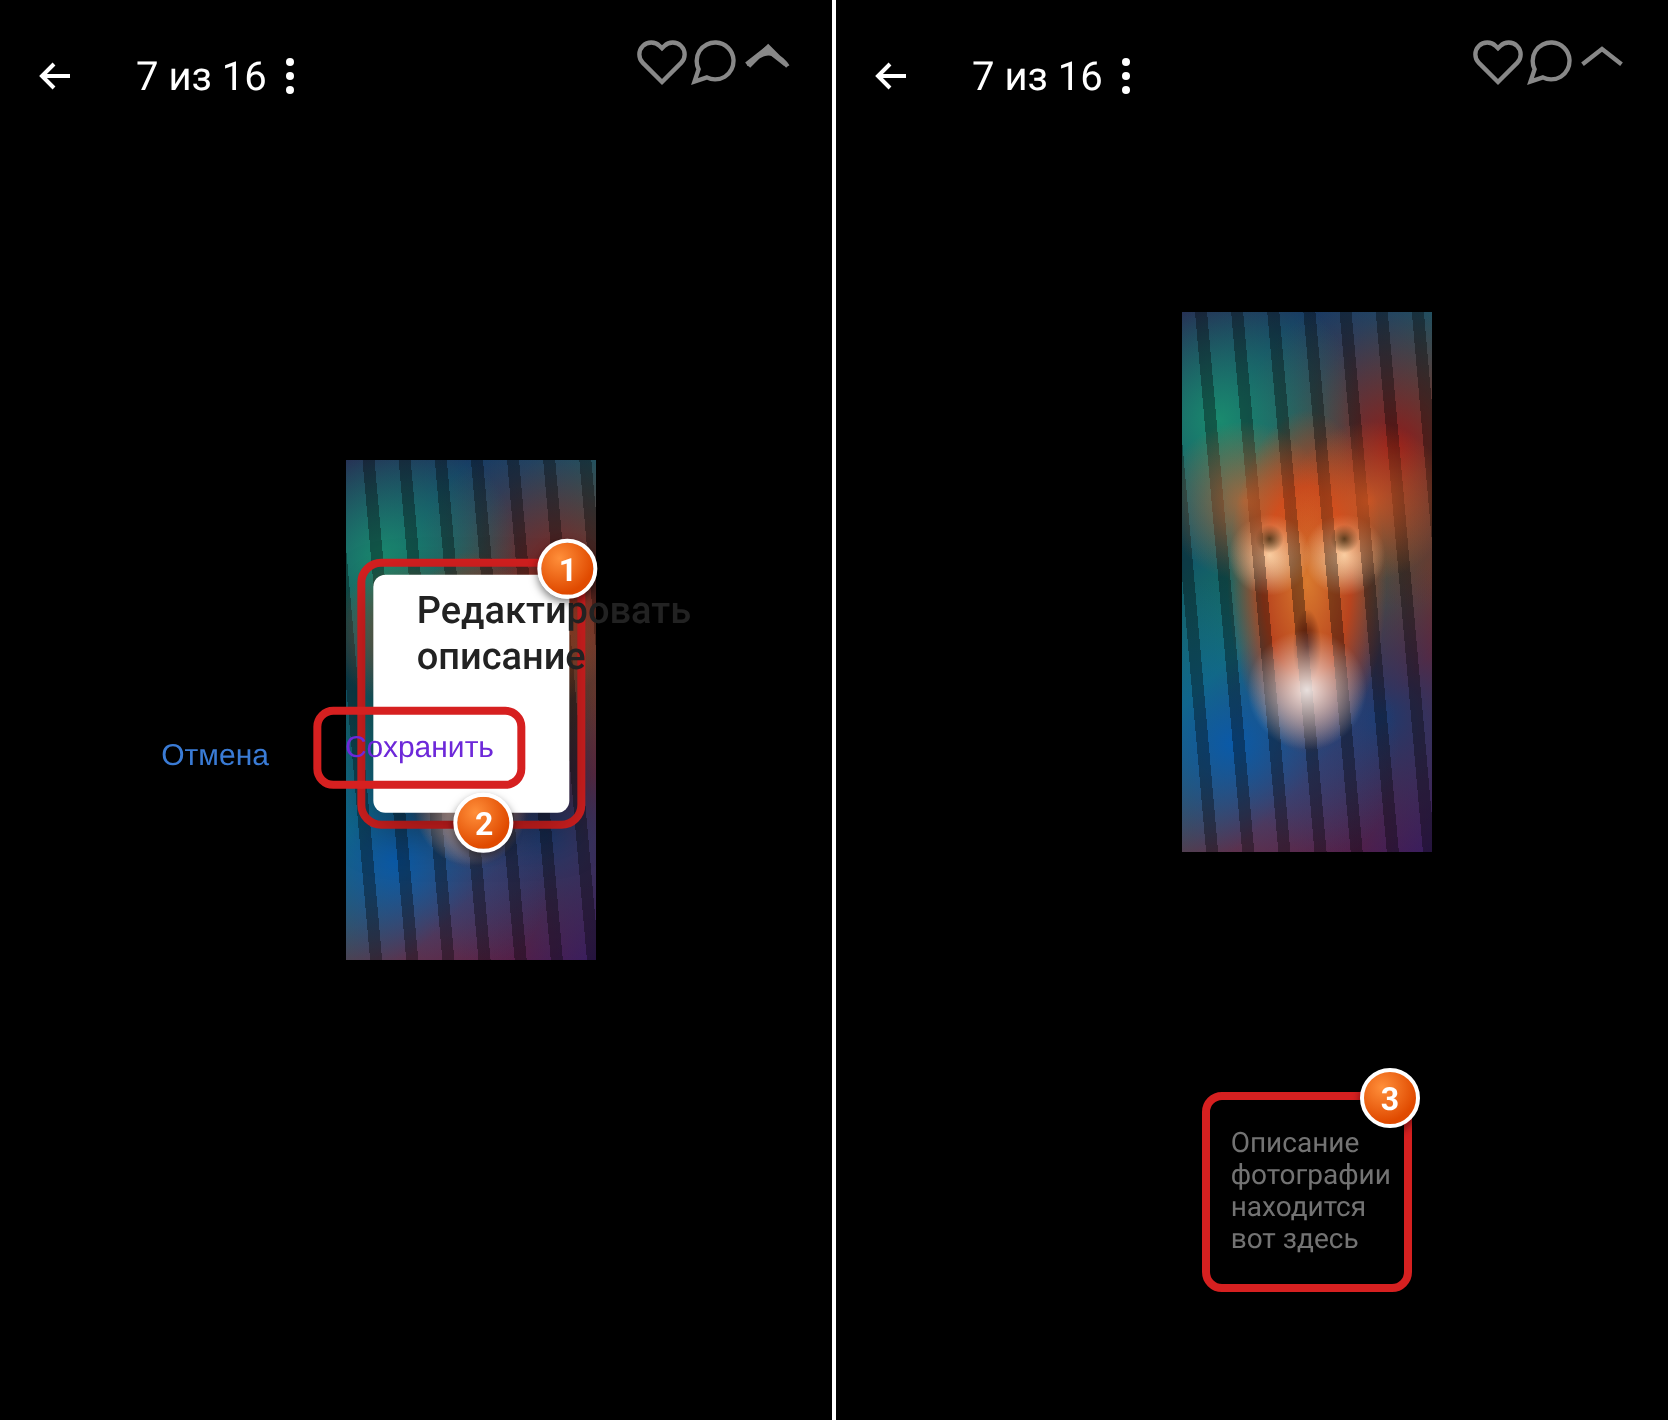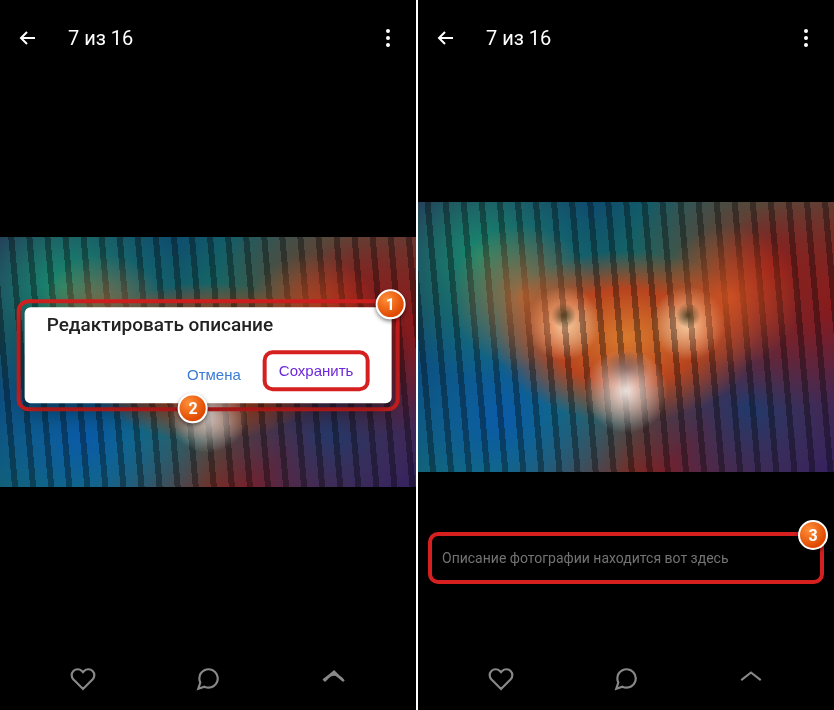--- a/index.html
+++ b/index.html
@@ -16,21 +16,21 @@
   height: 710px;
   gap: 2px;
   background: #fff;
   padding: 0;
 }
 .pane {
   flex: 1;
   background: #000;
   position: relative;
   display: flex;
-  flex-direction: column;
+  flex-direction: row;
 }
 .header {
   height: 76px;
   display: flex;
   align-items: center;
   padding: 0 16px;
   color: #fff;
 }
 .back-icon {
   width: 24px;

